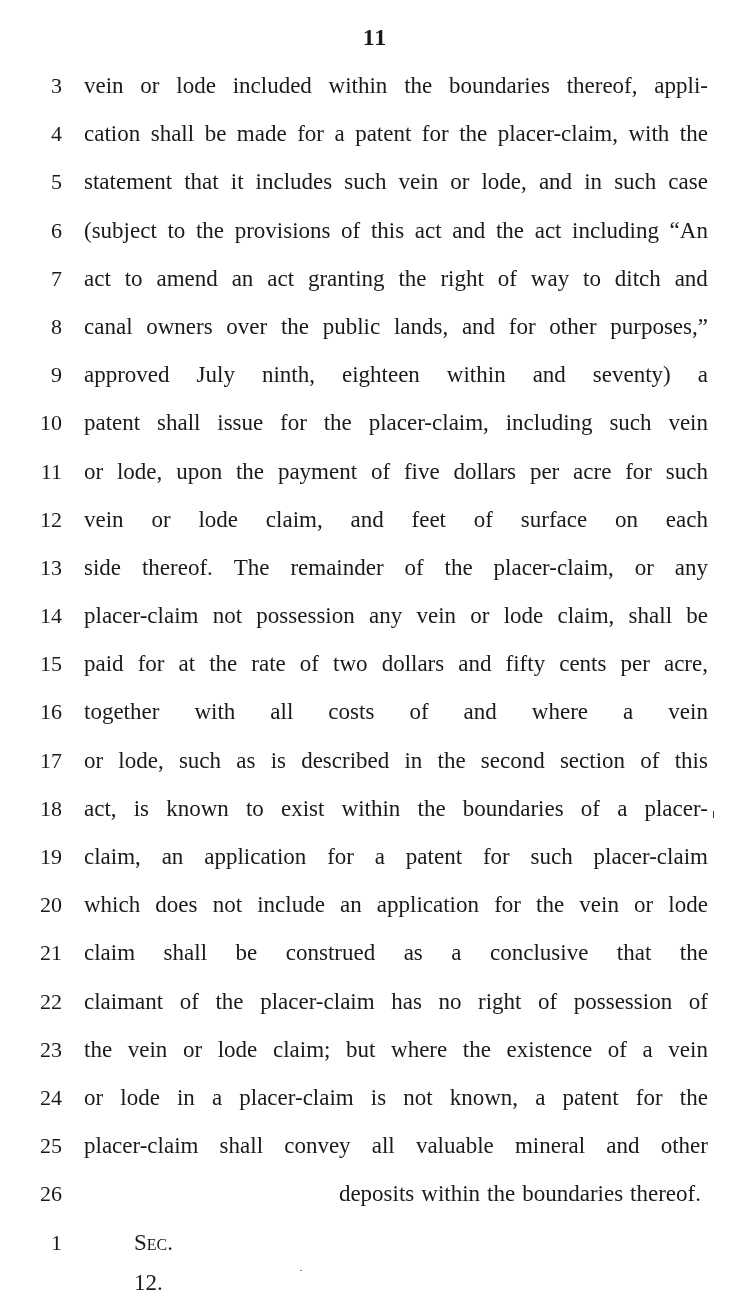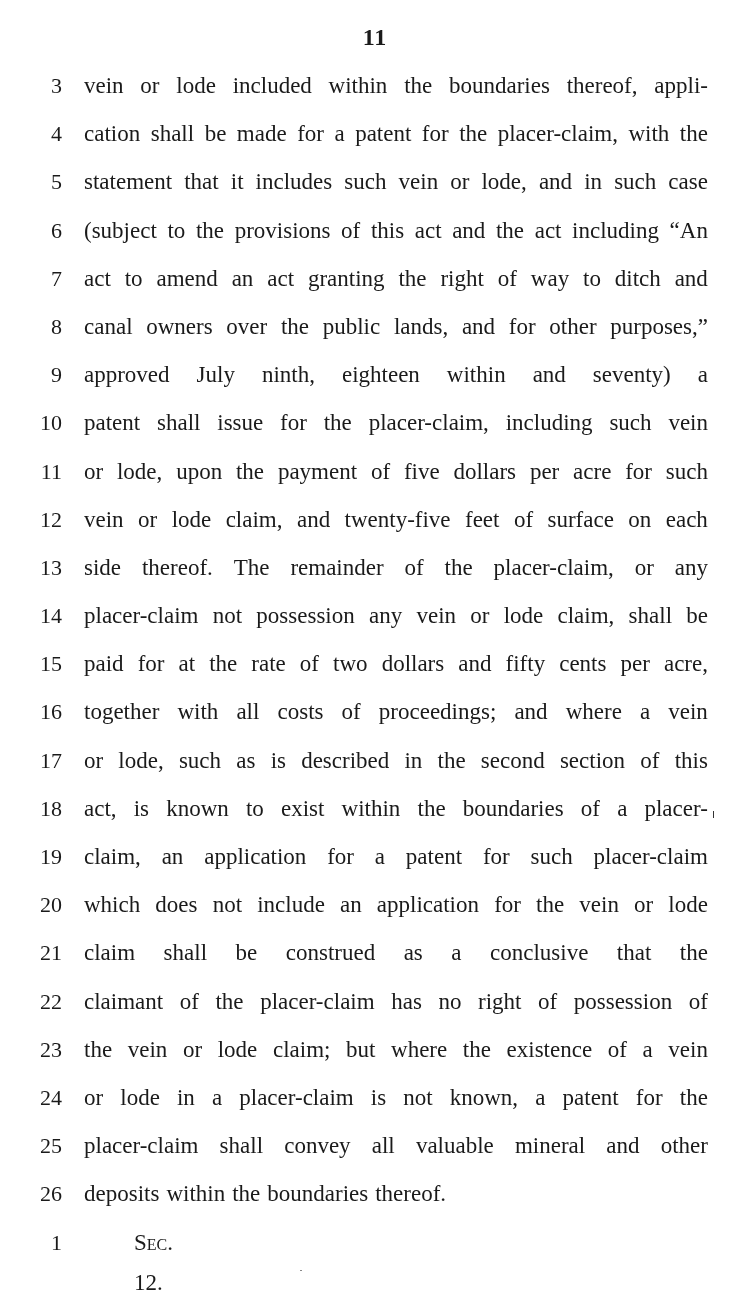--- a/index.html
+++ b/index.html
@@ -50,21 +50,21 @@
       width: 624px;
       text-align: justify;
       text-align-last: justify;
       white-space: nowrap;
       overflow: visible;
       display: flex;
       justify-content: space-between;
     }
     .line-text.last {
       text-align-last: left;
-      justify-content: flex-start;
+      justify-content: flex-end;
     }
     .line-text.last .word { margin-right: 7px; }
     .line-text.indent {
       padding-left: 50px;
       width: 574px;
       flex-direction: column;
     }
     .word { display: inline-block; }
     .smallcaps { font-variant: small-caps; }
     .margin-mark {
@@ -233,21 +233,20 @@
       </span>
     </div>
     <div class="line">
       <span class="line-number">12</span>
       <span class="line-text">
         <span class="word">vein</span>
         <span class="word">or</span>
         <span class="word">lode</span>
         <span class="word">claim,</span>
         <span class="word">and</span>
-        <span class="word">twenty-five</span>
         <span class="word">feet</span>
         <span class="word">of</span>
         <span class="word">surface</span>
         <span class="word">on</span>
         <span class="word">each</span>
       </span>
     </div>
     <div class="line">
       <span class="line-number">13</span>
       <span class="line-text">
@@ -296,21 +295,20 @@
       </span>
     </div>
     <div class="line">
       <span class="line-number">16</span>
       <span class="line-text">
         <span class="word">together</span>
         <span class="word">with</span>
         <span class="word">all</span>
         <span class="word">costs</span>
         <span class="word">of</span>
-        <span class="word">proceedings;</span>
         <span class="word">and</span>
         <span class="word">where</span>
         <span class="word">a</span>
         <span class="word">vein</span>
       </span>
     </div>
     <div class="line">
       <span class="line-number">17</span>
       <span class="line-text">
         <span class="word">or</span>

